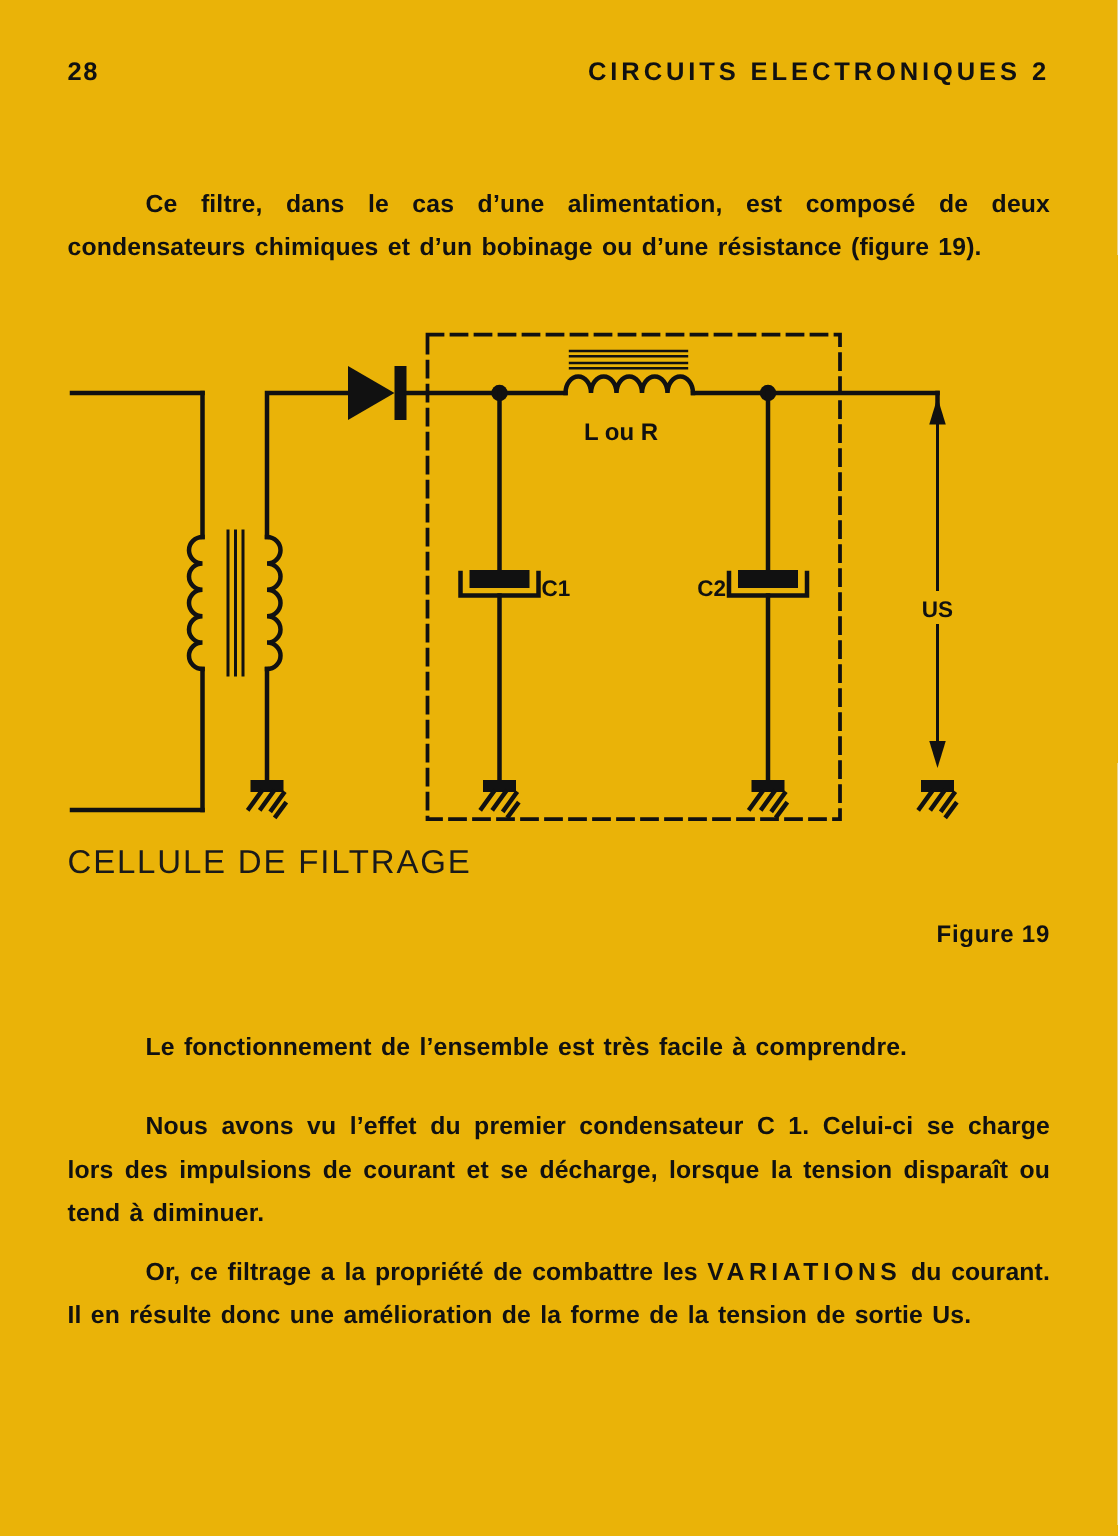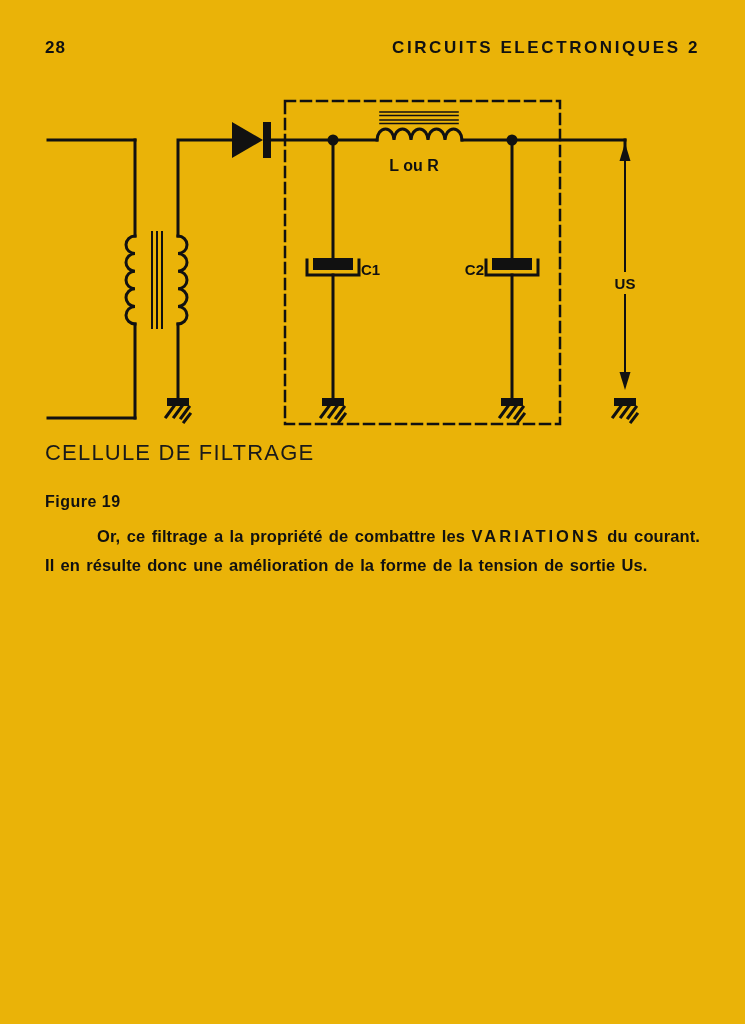--- a/index.html
+++ b/index.html
@@ -50,21 +50,21 @@
   }
   .figure-label {
     font-size: 22px;
     font-weight: 400;
     letter-spacing: 1.2px;
     line-height: 26px;
     color: #1a1a1a;
   }
   .figure-caption {
     margin-top: 26px;
-    text-align: left;
+    text-align: right;
     font-size: 16px;
     font-weight: 700;
     letter-spacing: 0.5px;
     line-height: 20px;
   }
   .svg-label {
     font-family: "Liberation Sans", sans-serif;
     font-weight: 700;
     fill: #111111;
   }
@@ -72,20 +72,21 @@
 </head>
 <body>
 
 <div class="page">
 
   <div class="page-header">
     <span class="page-number">28</span>
     <span class="running-title">CIRCUITS ELECTRONIQUES 2</span>
   </div>
 
+  <p class="body-text p1">Ce filtre, dans le cas d’une alimentation, est composé de deux condensateurs chimiques et d’un bobinage ou d’une résistance (figure 19).</p>
 
   <svg class="diagram" viewBox="0 204 745 358" stroke-linecap="square" stroke-linejoin="miter">
     <defs>
       <g id="cap">
         <rect x="-20" y="0" width="40" height="12" fill="#111111" stroke="none"></rect>
         <path d="M-26 2 V17 H26 V2" fill="none" stroke="#111111" stroke-width="3"></path>
       </g>
       <g id="gnd">
         <rect x="-11" y="0" width="22" height="8" fill="#111111" stroke="none"></rect>
         <path d="M-4 8 l-8 11 M4 8 l-8 11 M11 9 l-8 11 M12 16 l-6 8" fill="none" stroke="#111111" stroke-width="3"></path>
@@ -140,18 +141,20 @@
       <polygon points="625,512 619.5,494 630.5,494" fill="#111111" stroke="none"></polygon>
     </g>
     <text class="svg-label" x="625" y="411" font-size="15" text-anchor="middle">US</text>
     <use href="#gnd" x="625" y="520"></use>
   </svg>
 
   <div class="figure-label">CELLULE DE FILTRAGE</div>
 
   <div class="figure-caption">Figure 19</div>
 
+  <p class="body-text p2">Le fonctionnement de l’ensemble est très facile à comprendre.</p>
 
+  <p class="body-text p3">Nous avons vu l’effet du premier condensateur C 1. Celui-ci se charge lors des impulsions de courant et se décharge, lorsque la tension disparaît ou tend à diminuer.</p>
 
 
   <p class="body-text p5"><span>Or, ce filtrage a la propriété de combattre les </span><span class="spaced-caps">VARIATIONS</span><span> du courant. Il en résulte donc une amélioration de la forme de la tension de sortie Us.</span></p>
 
 </div>
 
 </body></html>

